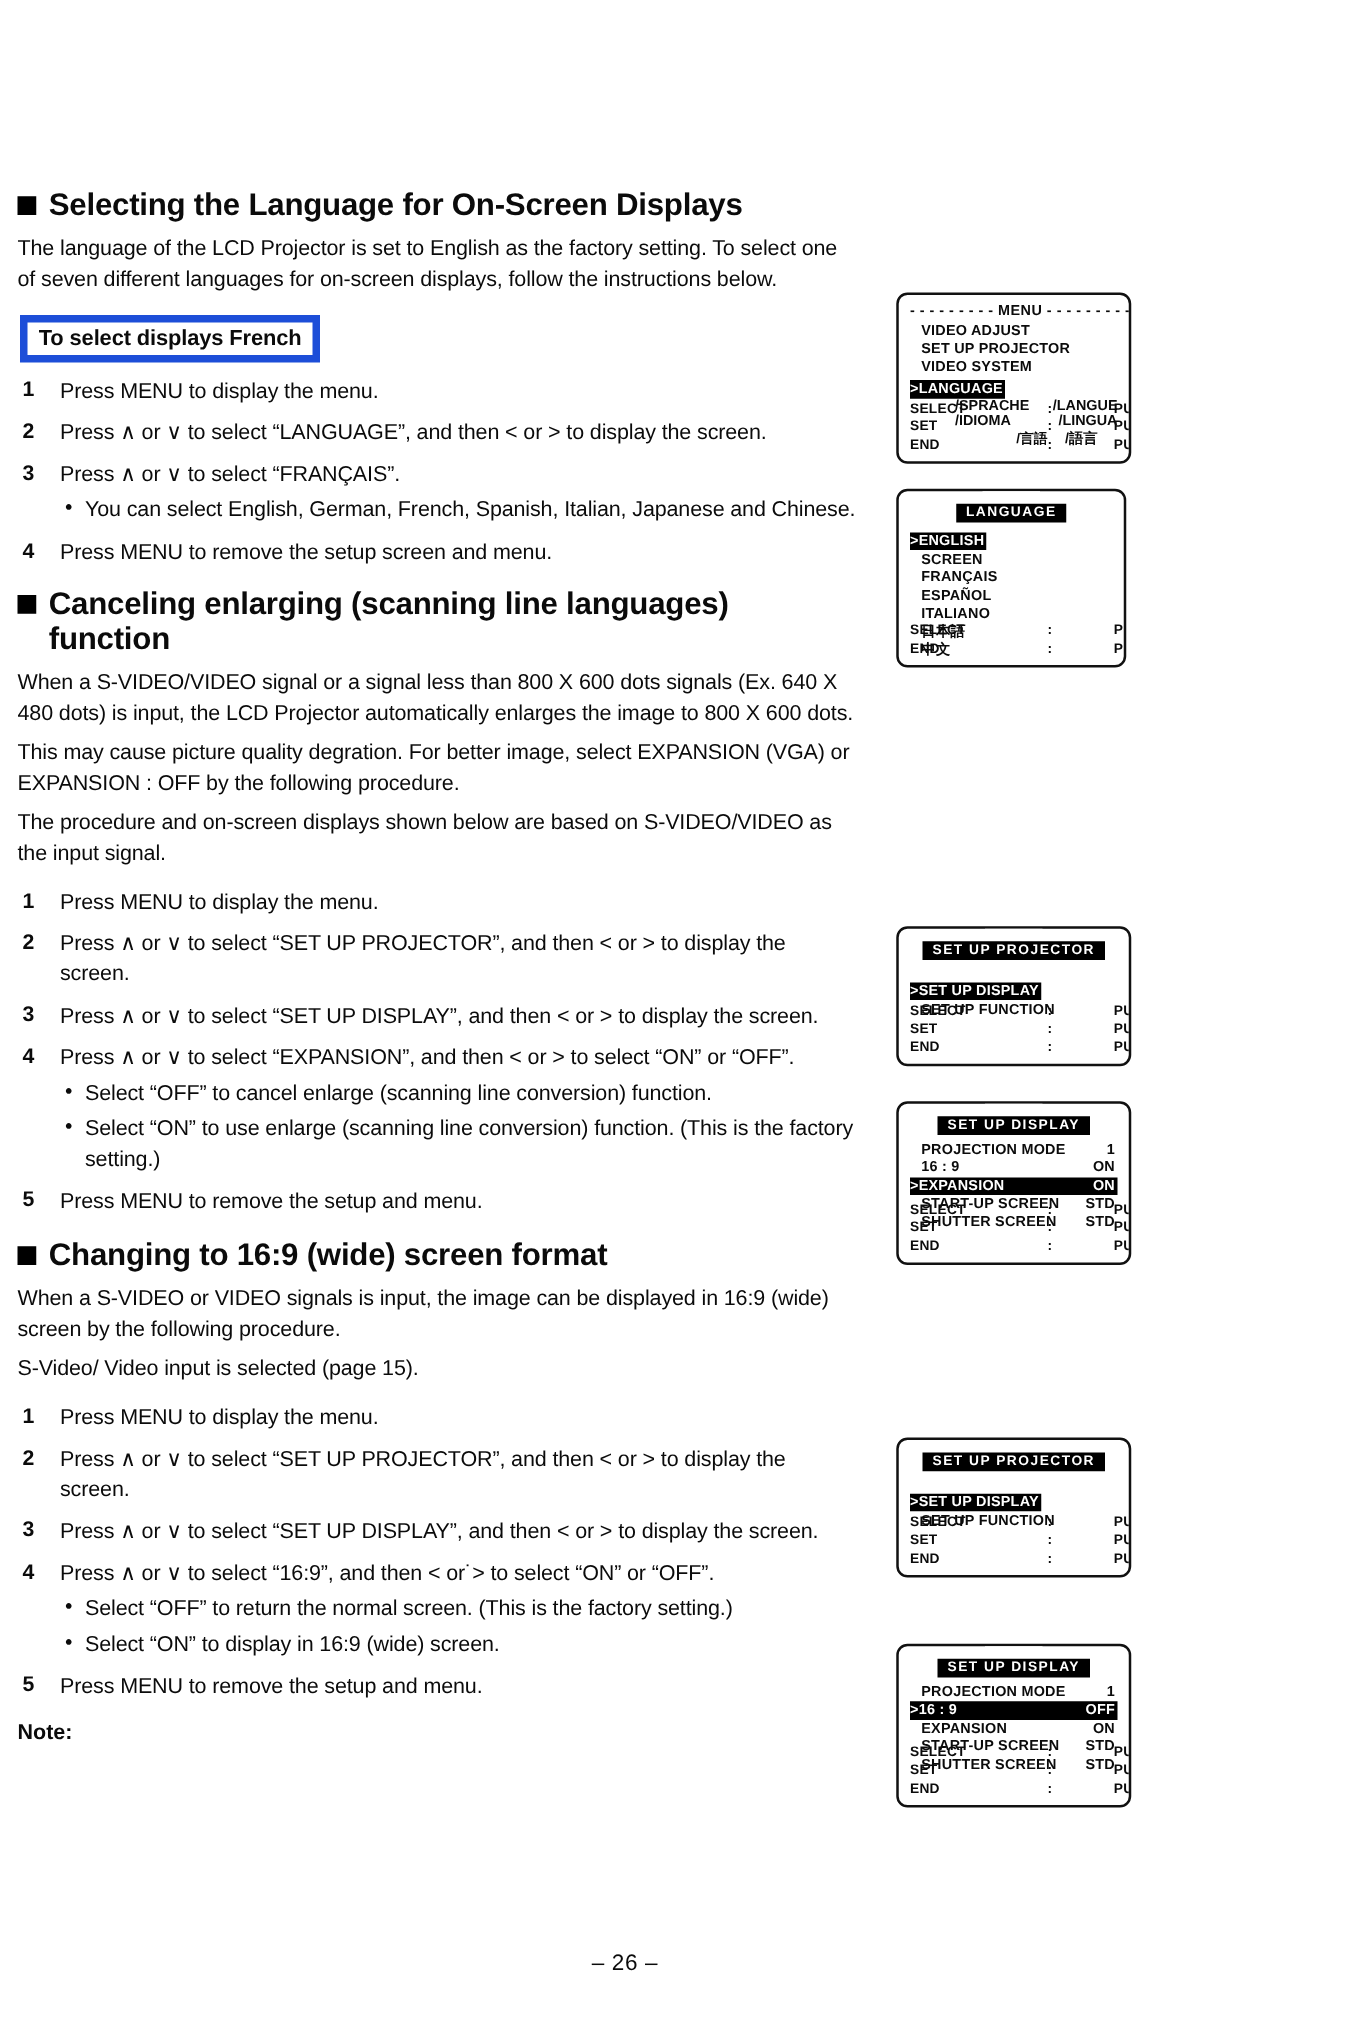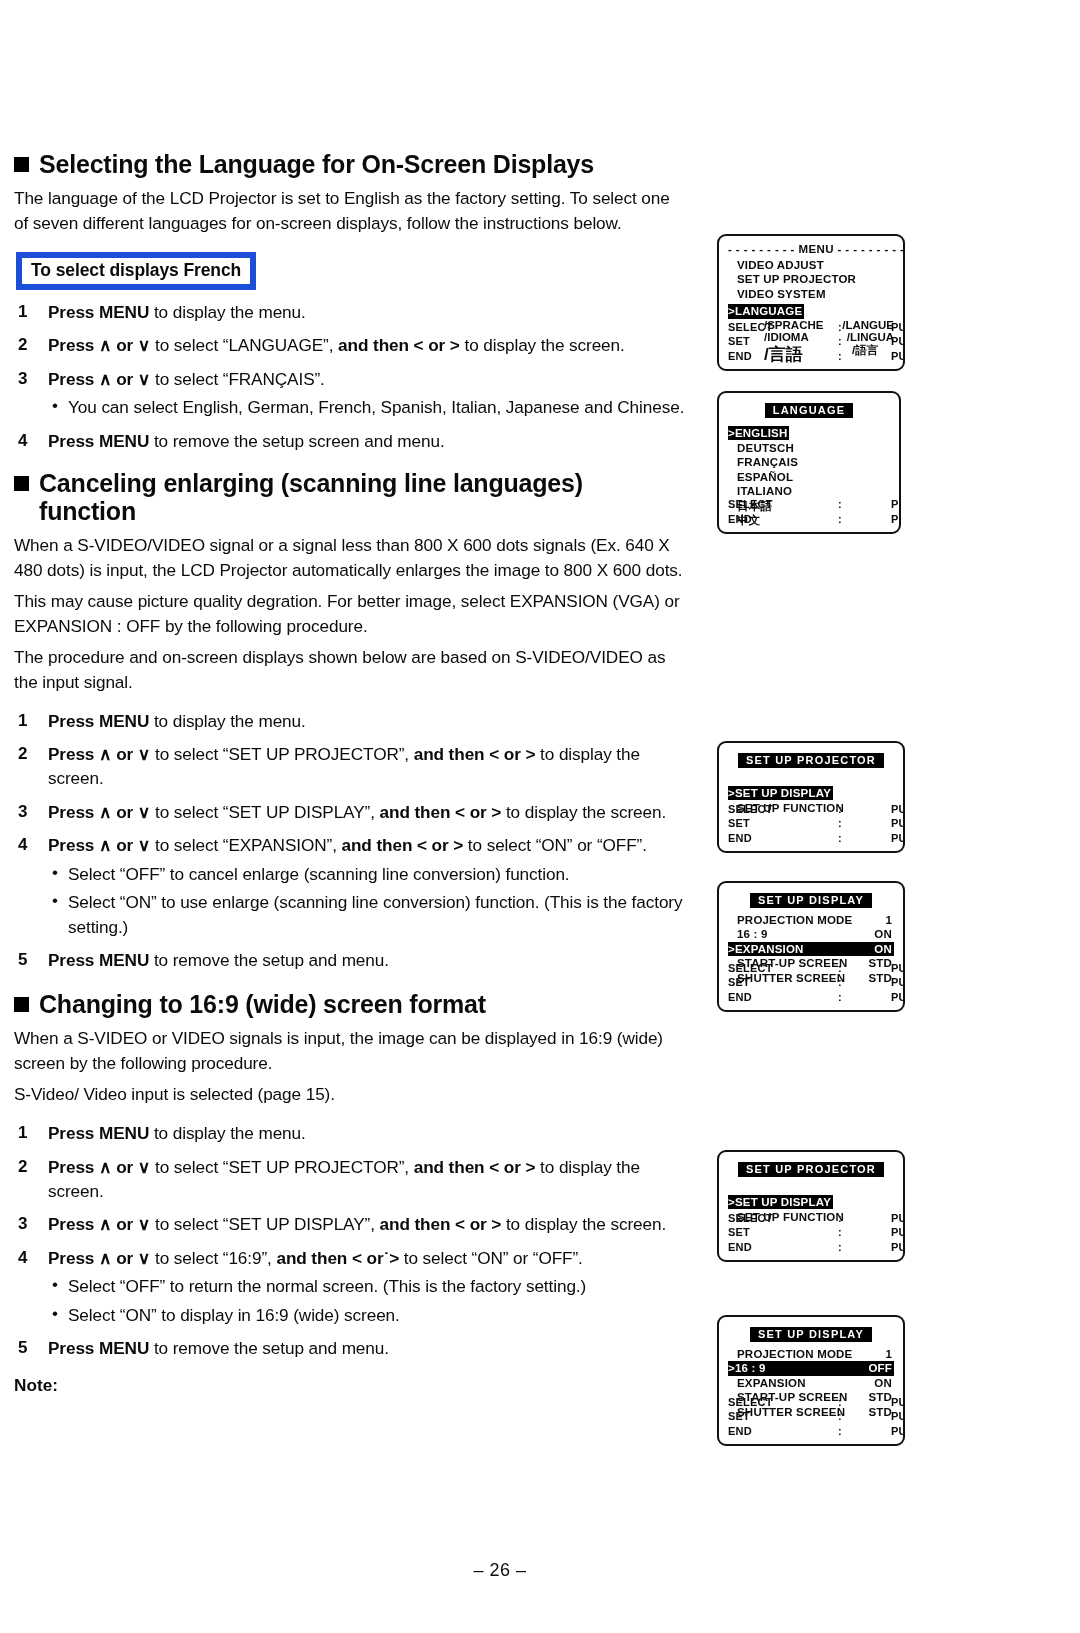--- a/index.html
+++ b/index.html
@@ -76,21 +76,21 @@
     margin-bottom: 9px;
     letter-spacing: -0.1px;
   }
   ol.steps > li > .num {
     position: absolute;
     left: 4px;
     top: 0;
     font-weight: bold;
     font-size: 17px;
   }
-  b { font-weight: bold; }
+  b { font-weight: normal; }
 
   ul.bullets { list-style: none; margin: 4px 0 2px 0; padding: 0; }
   ul.bullets > li {
     position: relative;
     padding-left: 20px;
     font-size: 17.2px;
     line-height: 1.42;
     margin-bottom: 4px;
     letter-spacing: -0.1px;
   }
@@ -312,21 +312,21 @@
       <div><span class="osd-line sel">&gt;LANGUAGE</span></div>
       <div class="two-col">
         <span class="c c1" style="font-size:11.5px;font-weight:bold;">/SPRACHE</span>
         <span class="c" style="font-size:11.5px;font-weight:bold;">/LANGUE</span>
       </div>
       <div class="two-col">
         <span class="c c1" style="font-size:11.5px;font-weight:bold;">/IDIOMA</span>
         <span class="c" style="font-size:11.5px;font-weight:bold;">/LINGUA</span>
       </div>
       <div class="two-col">
-        <span class="c c1" style="font-size:17px;font-weight:bold;">/言語</span>
+        <span class="c c1" style="font-size:11px;font-weight:bold;text-align:right;">/言語</span>
         <span class="c" style="font-size:11.5px;font-weight:bold;">/語言</span>
       </div>
       <div class="osd-foot">
         <div class="fr">
             <span class="fk">SELECT</span>
             <span class="fc">:</span>
             <span class="fv">PUSH ▲ or ▼</span>
           </div>
         <div class="fr">
             <span class="fk">SET</span>
@@ -339,21 +339,21 @@
             <span class="fv">PUSH MENU</span>
           </div>
       </div>
     </div>
   </div>
 
   <div class="osd" style="left:717px; top:391px; width:184px; height:143px;">
     <div class="osd-inner">
       <div class="osd-title-row"><span class="osd-title-inv">LANGUAGE</span></div>
       <div><span class="osd-line sel">&gt;ENGLISH</span></div>
-      <div class="osd-line ind">DEUTSCH</div>
+      <div class="osd-line ind">SCREEN</div>
       <div class="osd-line ind">FRANÇAIS</div>
       <div class="osd-line ind">ESPAÑOL</div>
       <div class="osd-line ind">ITALIANO</div>
       <div class="osd-line ind">日本語</div>
       <div class="osd-line ind">中文</div>
       <div class="osd-foot">
         <div class="fr">
             <span class="fk">SELECT</span>
             <span class="fc">:</span>
             <span class="fv">PUSH ▲ or ▼</span>

